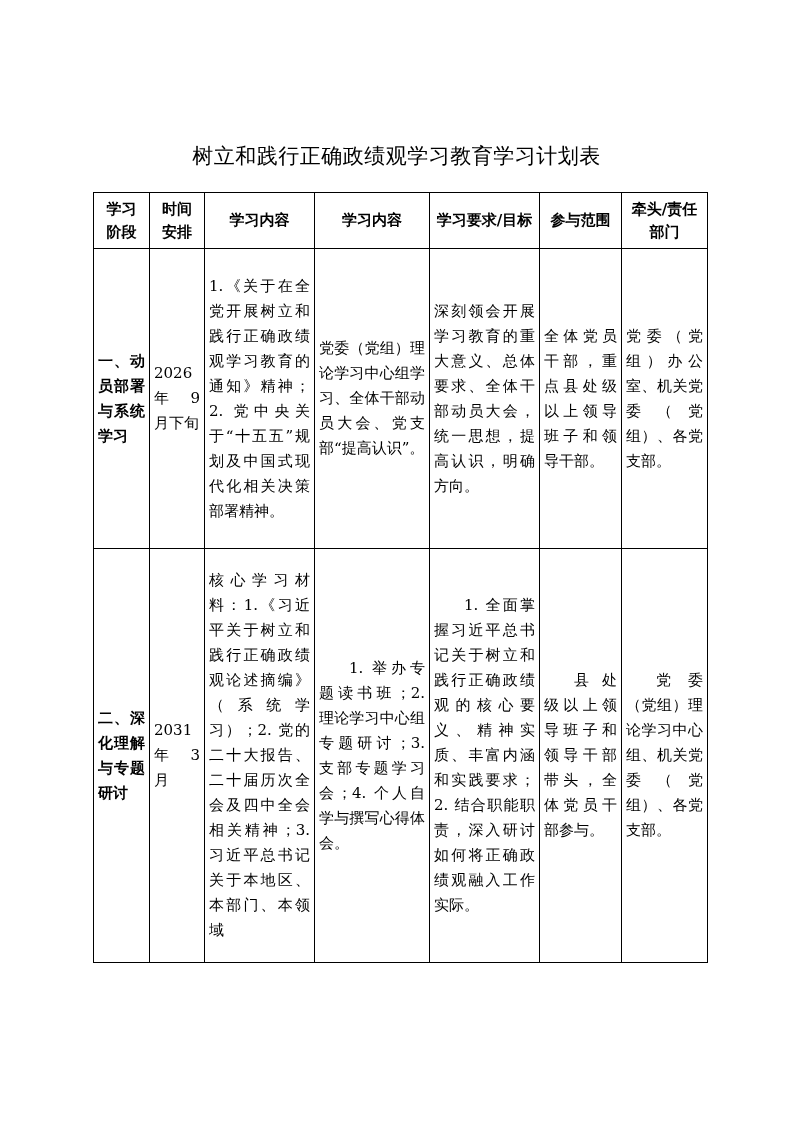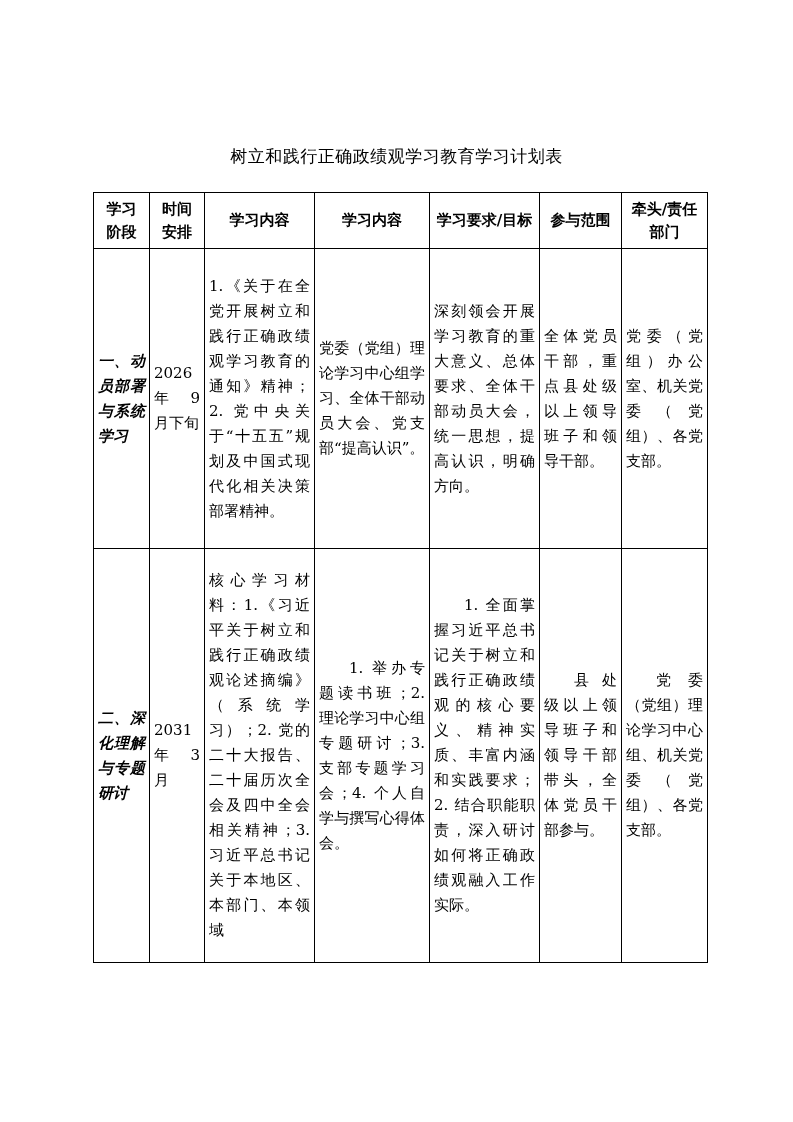--- a/index.html
+++ b/index.html
@@ -10,21 +10,21 @@
     background: #ffffff;
     color: #000000;
     font-family: "DejaVu Serif", "Liberation Serif", serif;
     overflow: hidden;
     box-sizing: border-box;
   }
   .doc-title {
     margin: 0;
     padding-top: 145px;
     text-align: center;
-    font-size: 17px;
+    font-size: 21px;
     font-weight: normal;
     letter-spacing: 0.5px;
     line-height: 22px;
   }
   table.plan {
     border-collapse: collapse;
     table-layout: fixed;
     width: 614px;
     margin-left: 93px;
     margin-top: 25px;
@@ -47,21 +47,20 @@
   }
   table.plan td {
     text-align: justify;
     text-justify: inter-character;
     line-height: 25px;
     padding: 4px 4px;
   }
   td.cell-stage {
     font-weight: bold;
     padding: 4px 11px;
-    font-style: italic;
   }
   td.cell-time { padding: 4px 9px; }
   tr.row-a td { height: 300px; }
   tr.row-b td { height: 414px; margin-top: 36px; }
   .indent { text-indent: 2em; }
 </style>
 </head>
 <body>
 
 <div class="page">

